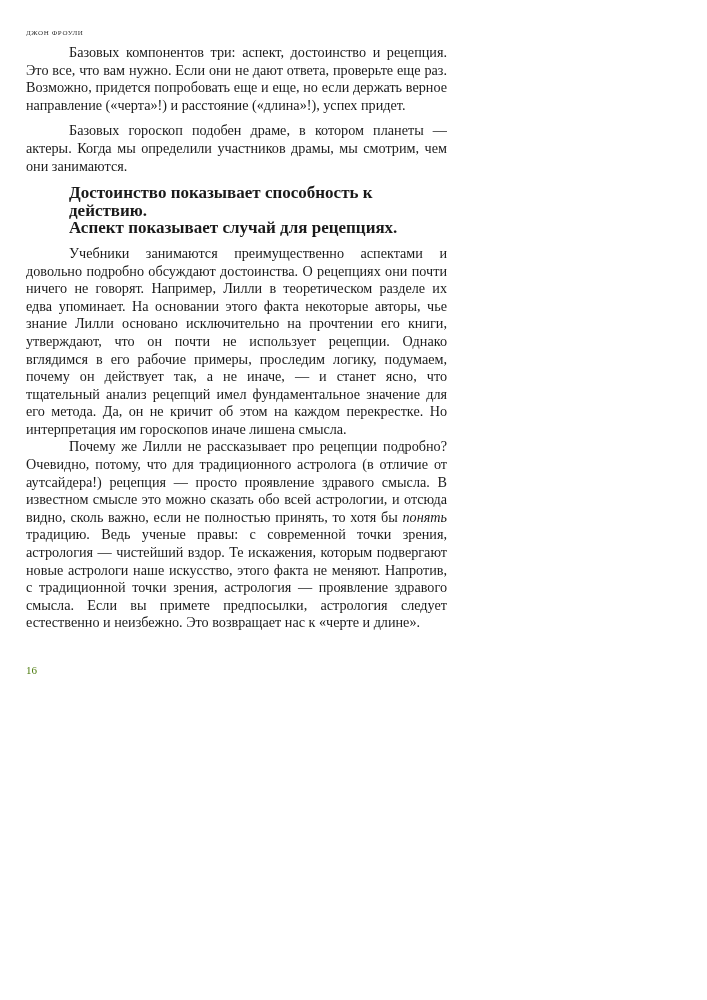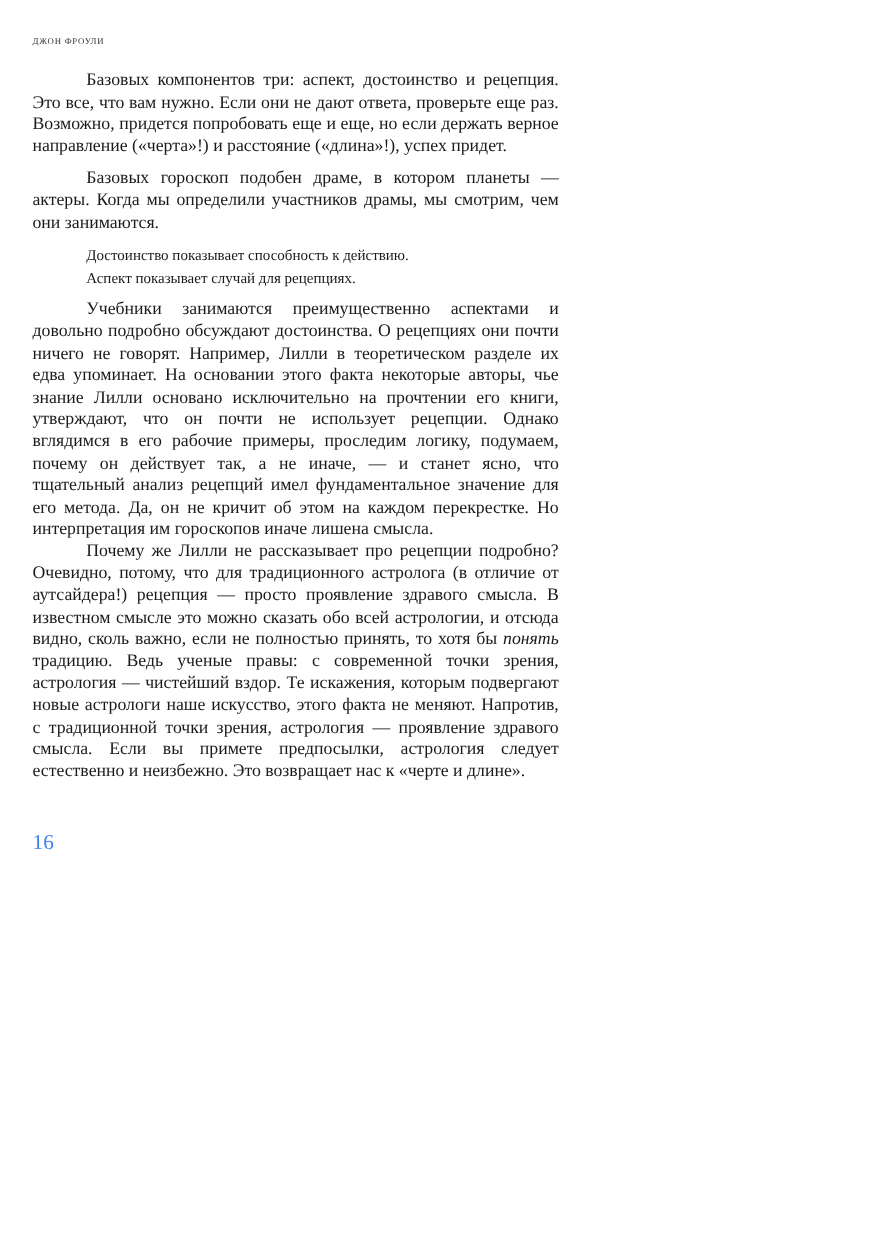--- a/index.html
+++ b/index.html
@@ -20,53 +20,53 @@
     left: 26px;
     top: 29px;
     font-size: 7px;
     letter-spacing: 0.6px;
     color: #333;
     text-transform: uppercase;
   }
   .body-text {
     position: absolute;
     left: 26px;
-    top: 56px;
+    top: 44px;
     width: 421px;
     font-size: 14.2px;
     line-height: 17.6px;
   }
   .body-text p {
     margin: 0;
     text-align: justify;
     text-indent: 43px;
   }
   .italic-line {
     margin: 9px 0 9px 0 !important;
     font-style: italic;
     text-indent: 43px;
   }
   .bold-block {
     margin: 9px 0 8px 43px;
-    font-weight: normal;
-    font-size: 12px;
+    font-weight: bold;
+    font-size: 17px;
     line-height: 17.6px;
   }
   .bold-block div {
     text-indent: 0;
   }
   .gap-after {
     margin-bottom: 8px !important;
   }
   .page-number {
     position: absolute;
     left: 26px;
     top: 664px;
-    font-size: 17px;
-    color: #3b82f6;
+    font-size: 11px;
+    color: #4d7c0f;
   }
   em { font-style: italic; }
 </style>
 </head>
 <body>
 
 <div class="running-head">Джон Фроули</div>
 
 <div class="body-text">
   <p class="gap-after">Базовых компонентов три: аспект, достоинство и рецепция. Это все, что вам нужно. Если они не дают ответа, проверьте еще раз. Возможно, придется попробовать еще и еще, но если держать верное направление («черта»!) и расстояние («длина»!), успех придет.</p>

